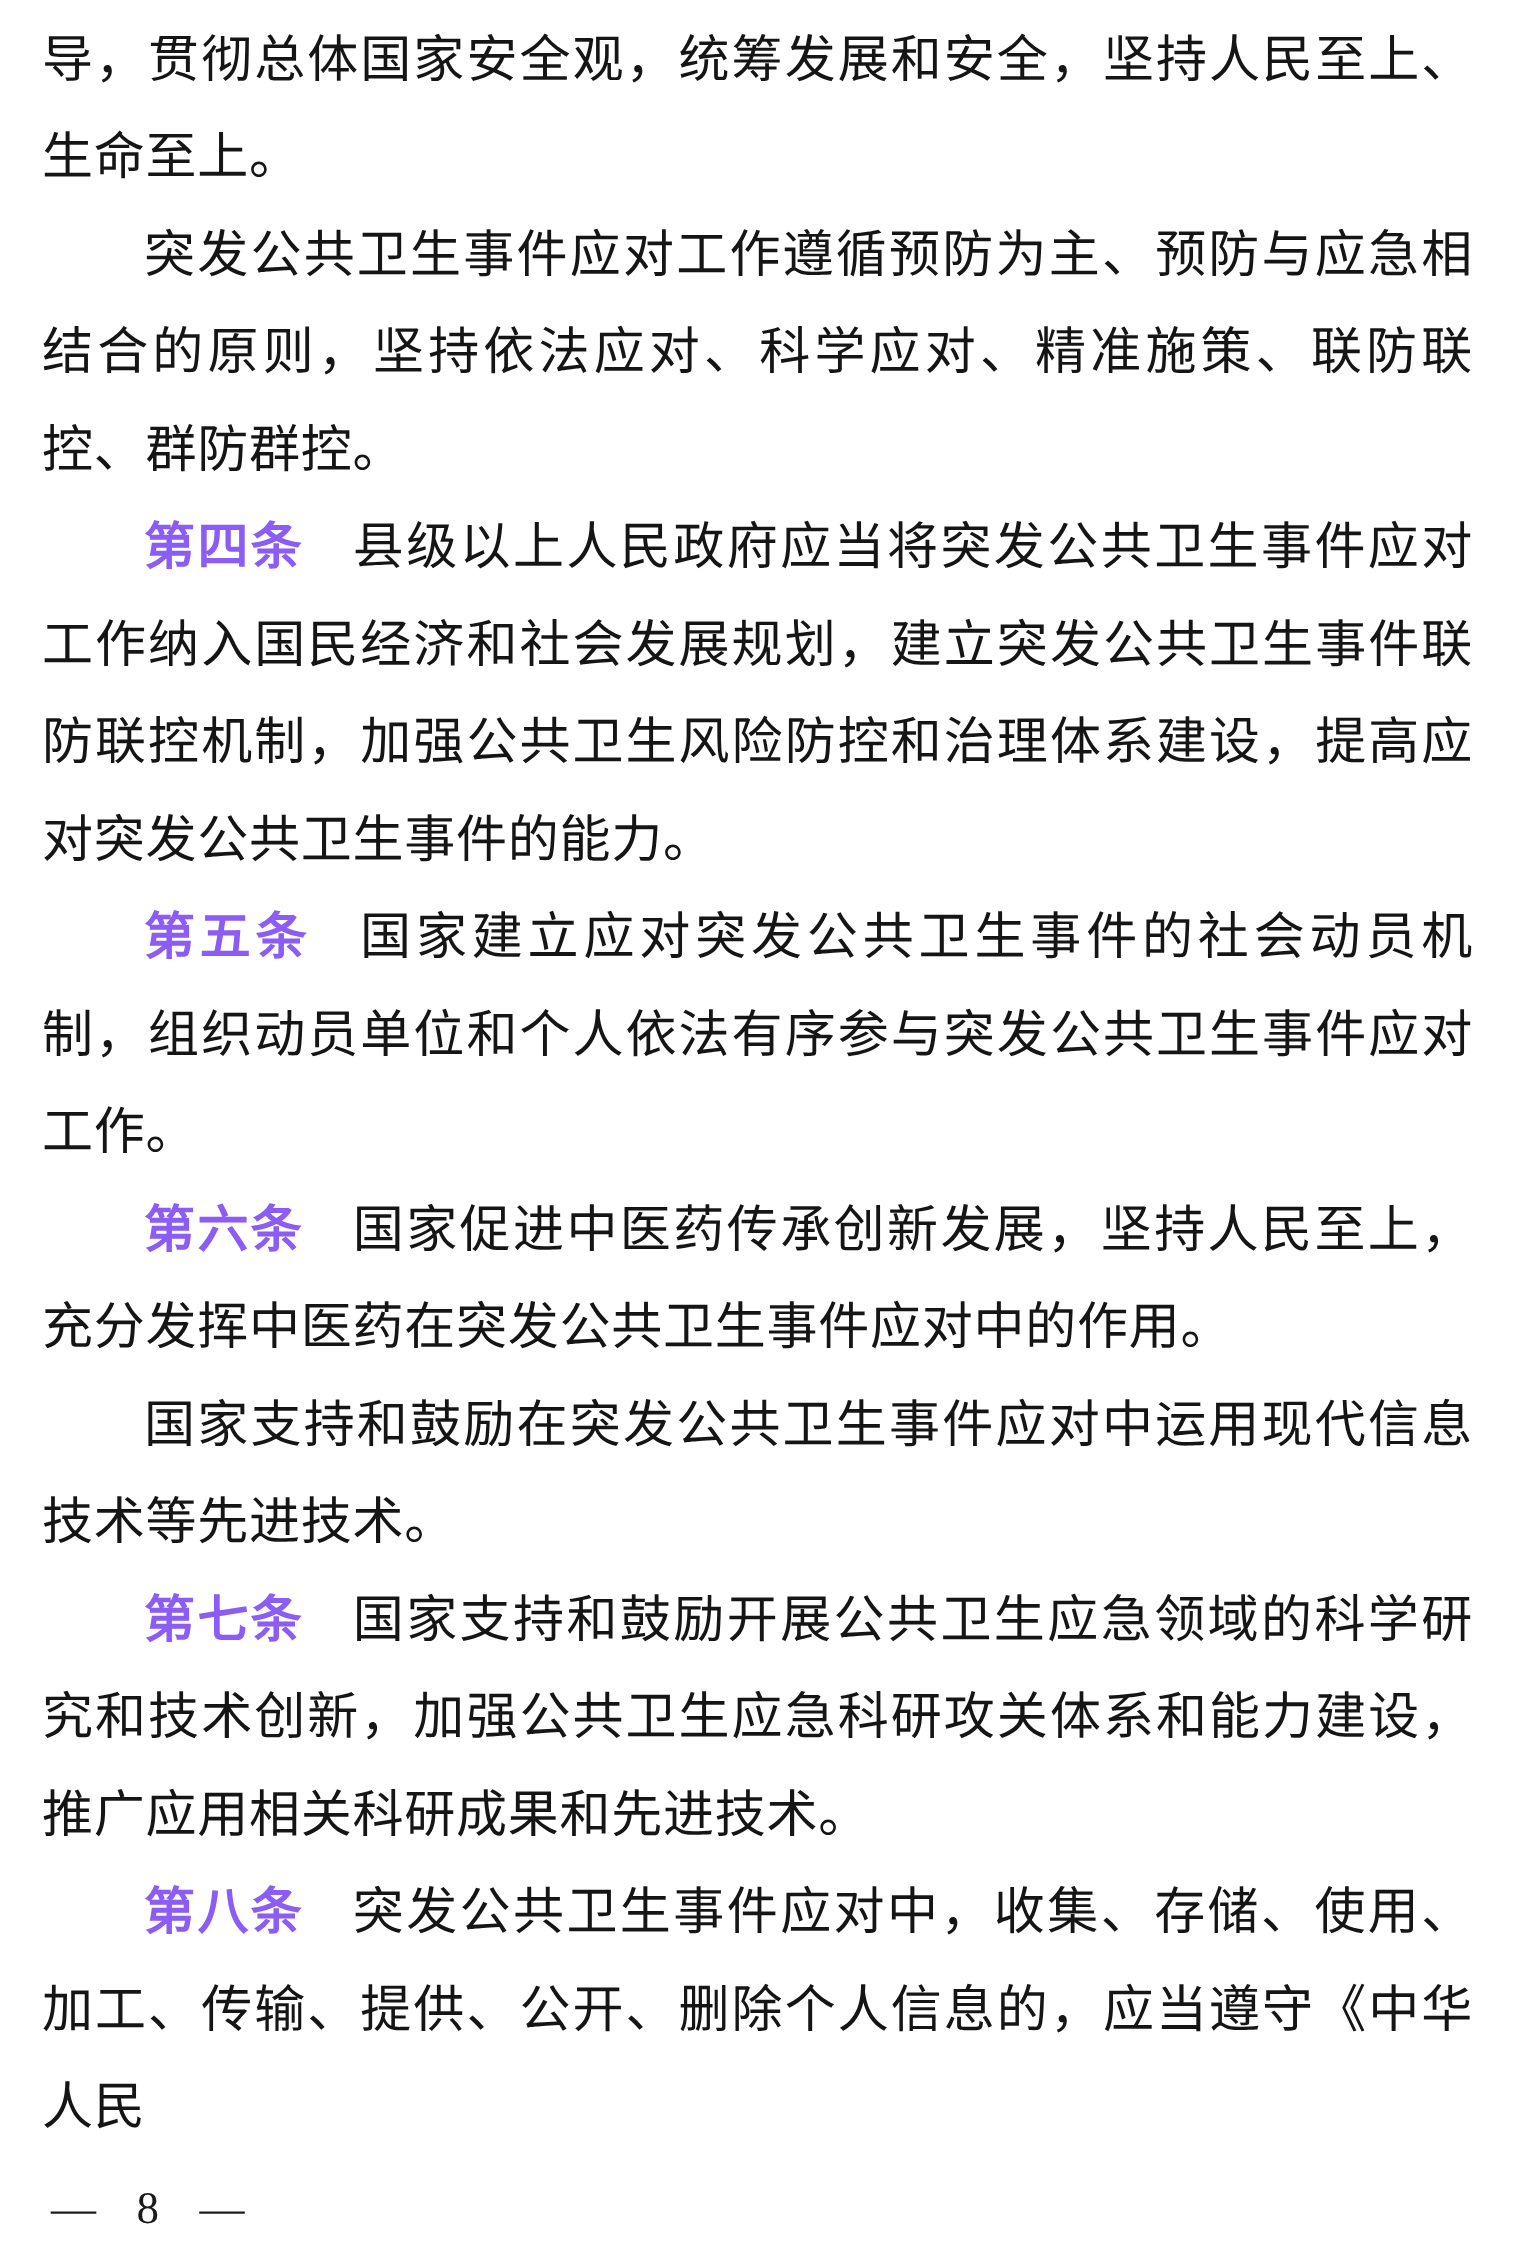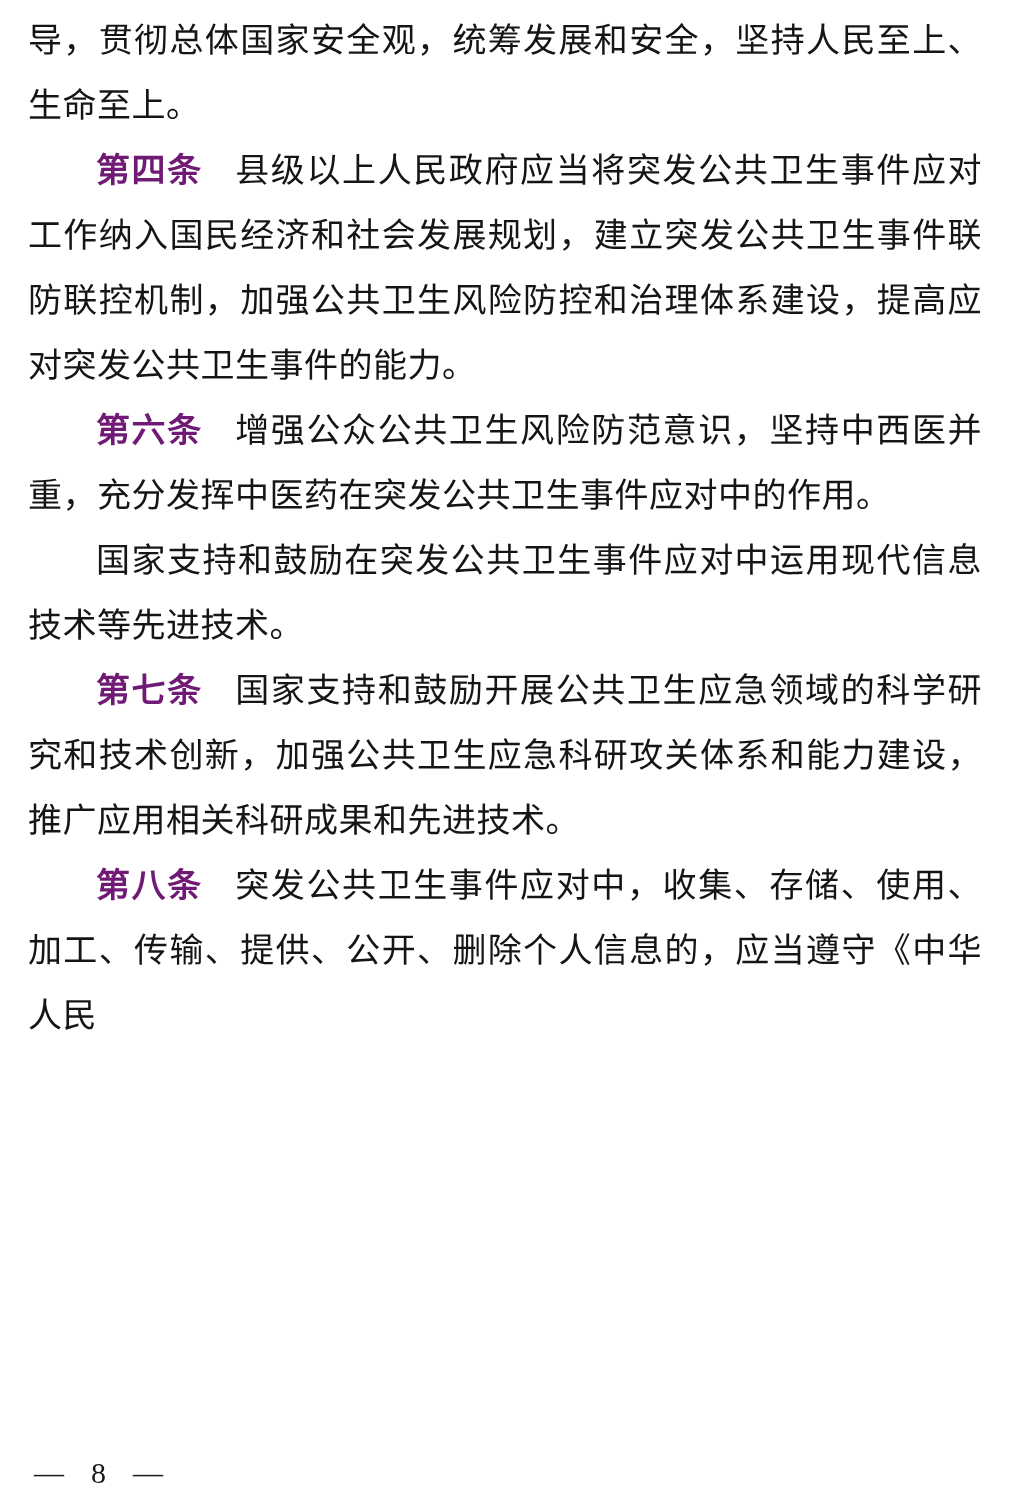--- a/index.html
+++ b/index.html
@@ -34,47 +34,49 @@
     word-break: break-all;
     overflow-wrap: anywhere;
     color: #151515;
   }
   p.para.indent {
     text-indent: 2em;
   }
   .article-num {
     font-family: "Liberation Sans", "DejaVu Sans", sans-serif;
     font-weight: 700;
-    color: #701a75;
+    color: #8b5cf6;
     margin-right: 0.95em;
   }
   .page-footer {
     position: absolute;
     left: 34px;
     top: 1455px;
     font-size: 30px;
     line-height: 36px;
     word-spacing: 0.65em;
     color: #1a1a1a;
     font-family: "Liberation Serif", "DejaVu Serif", serif;
   }
 </style>
 </head>
 <body>
 
 <div class="page">
   <div class="content">
   <p class="para"><span class="para-text">导，贯彻总体国家安全观，统筹发展和安全，坚持人民至上、生命至上。</span></p>
 
+  <p class="para indent"><span class="para-text">突发公共卫生事件应对工作遵循预防为主、预防与应急相结合的原则，坚持依法应对、科学应对、精准施策、联防联控、群防群控。</span></p>
 
   <p class="para indent"><b class="article-num">第四条</b><span class="para-text">县级以上人民政府应当将突发公共卫生事件应对工作纳入国民经济和社会发展规划，建立突发公共卫生事件联防联控机制，加强公共卫生风险防控和治理体系建设，提高应对突发公共卫生事件的能力。</span></p>
 
+  <p class="para indent"><b class="article-num">第五条</b><span class="para-text">国家建立应对突发公共卫生事件的社会动员机制，组织动员单位和个人依法有序参与突发公共卫生事件应对工作。</span></p>
 
 
-  <p class="para indent"><b class="article-num">第六条</b><span class="para-text">增强公众公共卫生风险防范意识，坚持中西医并重，充分发挥中医药在突发公共卫生事件应对中的作用。</span></p>
+  <p class="para indent"><b class="article-num">第六条</b><span class="para-text">国家促进中医药传承创新发展，坚持人民至上，充分发挥中医药在突发公共卫生事件应对中的作用。</span></p>
 
   <p class="para indent"><span class="para-text">国家支持和鼓励在突发公共卫生事件应对中运用现代信息技术等先进技术。</span></p>
 
   <p class="para indent"><b class="article-num">第七条</b><span class="para-text">国家支持和鼓励开展公共卫生应急领域的科学研究和技术创新，加强公共卫生应急科研攻关体系和能力建设，推广应用相关科研成果和先进技术。</span></p>
 
   <p class="para indent"><b class="article-num">第八条</b><span class="para-text">突发公共卫生事件应对中，收集、存储、使用、加工、传输、提供、公开、删除个人信息的，应当遵守《中华人民</span></p>
 </div>
   <div class="page-footer">— 8 —</div>
 </div>
 

